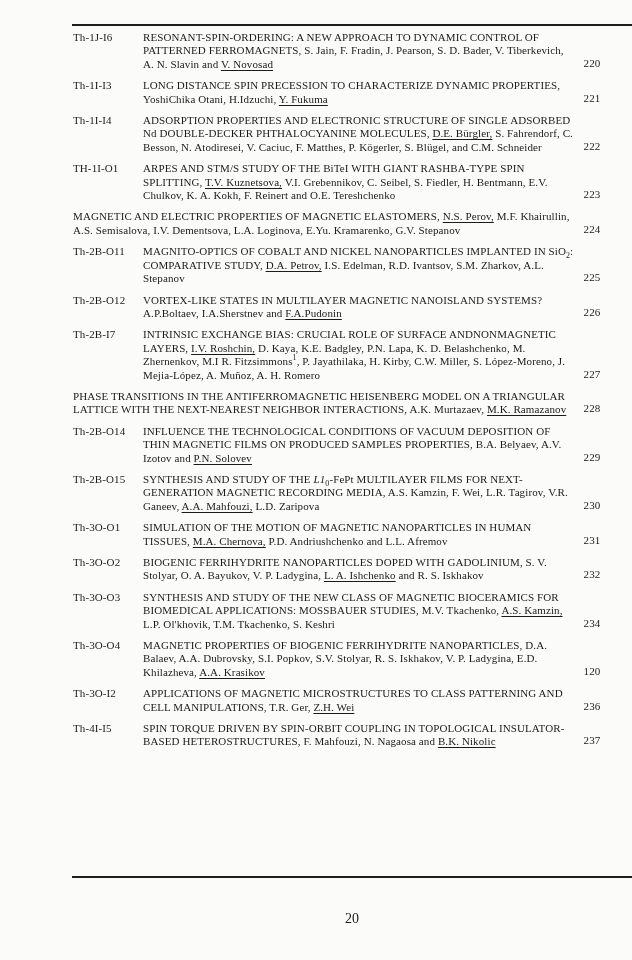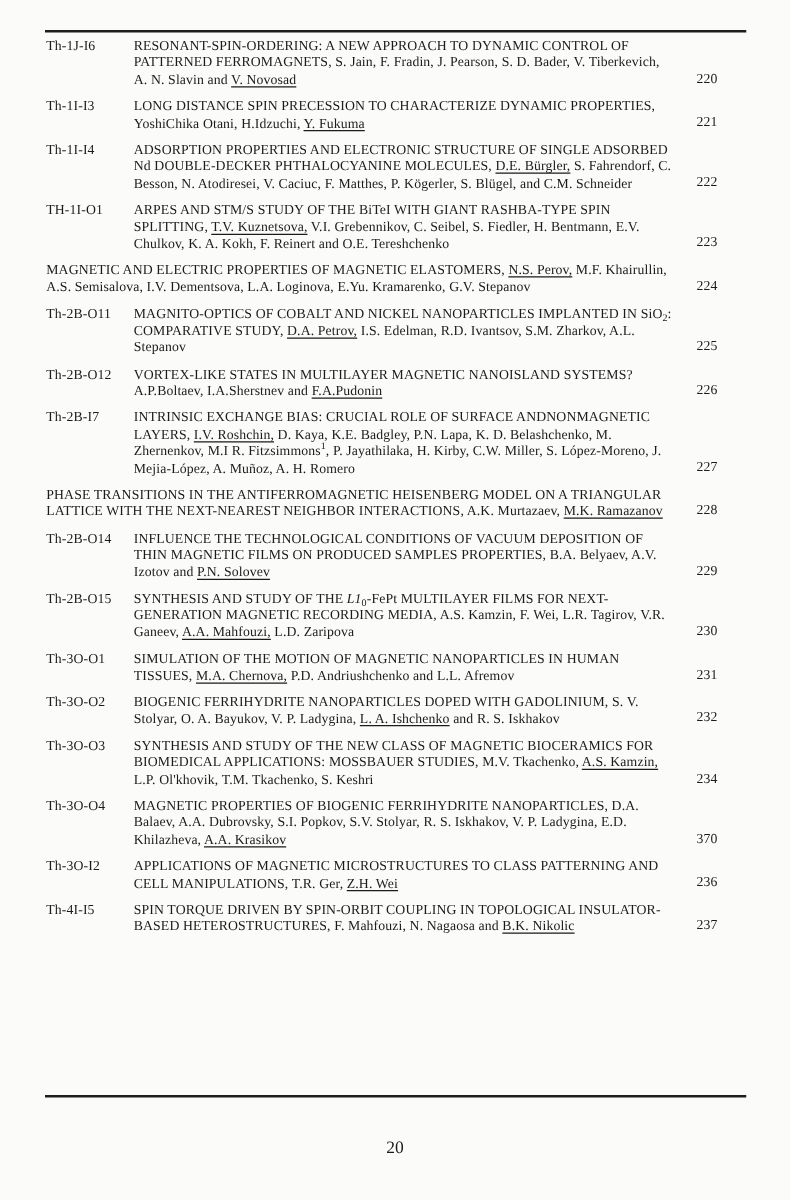--- a/index.html
+++ b/index.html
@@ -11,20 +11,21 @@
     height: 960px;
     background: #fbfbf9;
     position: relative;
     font-family: "Liberation Serif", "DejaVu Serif", serif;
     color: #1b1b1b;
     overflow: hidden;
   }
   .page {
     position: absolute;
     inset: 0;
+    margin-left: 36px;
   }
   .rule {
     position: absolute;
     left: 36px;
     width: 561px;
     background: #1d1d1d;
   }
   .top-rule {
     top: 24px;
     height: 1.6px;
@@ -50,21 +51,21 @@
   .code {
     flex: 0 0 70px;
     width: 70px;
   }
   .text {
     flex: 1 1 auto;
     min-width: 0;
   }
   .pnum {
     flex: 0 0 36px;
-    text-align: right;
+    text-align: center;
     align-self: flex-end;
     padding-bottom: 1px;
   }
   .u {
     text-decoration: underline;
     text-underline-offset: 1.5px;
   }
   .i {
     font-style: italic;
   }
@@ -167,21 +168,21 @@
 
   <div class="entry">
     <span class="code">Th-3O-O3</span>
     <span class="text"><span>SYNTHESIS AND STUDY OF THE NEW CLASS OF MAGNETIC BIOCERAMICS FOR BIOMEDICAL APPLICATIONS: MOSSBAUER STUDIES, M.V. Tkachenko, </span><span class="u">A.S. Kamzin,</span><span> L.P. Ol'khovik, T.M. Tkachenko, S. Keshri</span></span>
     <span class="pnum">234</span>
   </div>
 
   <div class="entry">
     <span class="code">Th-3O-O4</span>
     <span class="text"><span>MAGNETIC PROPERTIES OF BIOGENIC FERRIHYDRITE NANOPARTICLES, D.A. Balaev, A.A. Dubrovsky, S.I. Popkov, S.V. Stolyar, R. S. Iskhakov, V. P. Ladygina, E.D. Khilazheva, </span><span class="u">A.A. Krasikov</span></span>
-    <span class="pnum">370</span>
+    <span class="pnum">120</span>
   </div>
 
   <div class="entry">
     <span class="code">Th-3O-I2</span>
     <span class="text"><span>APPLICATIONS OF MAGNETIC MICROSTRUCTURES TO CLASS PATTERNING AND CELL MANIPULATIONS, T.R. Ger, </span><span class="u">Z.H. Wei</span></span>
     <span class="pnum">236</span>
   </div>
 
   <div class="entry">
     <span class="code">Th-4I-I5</span>

